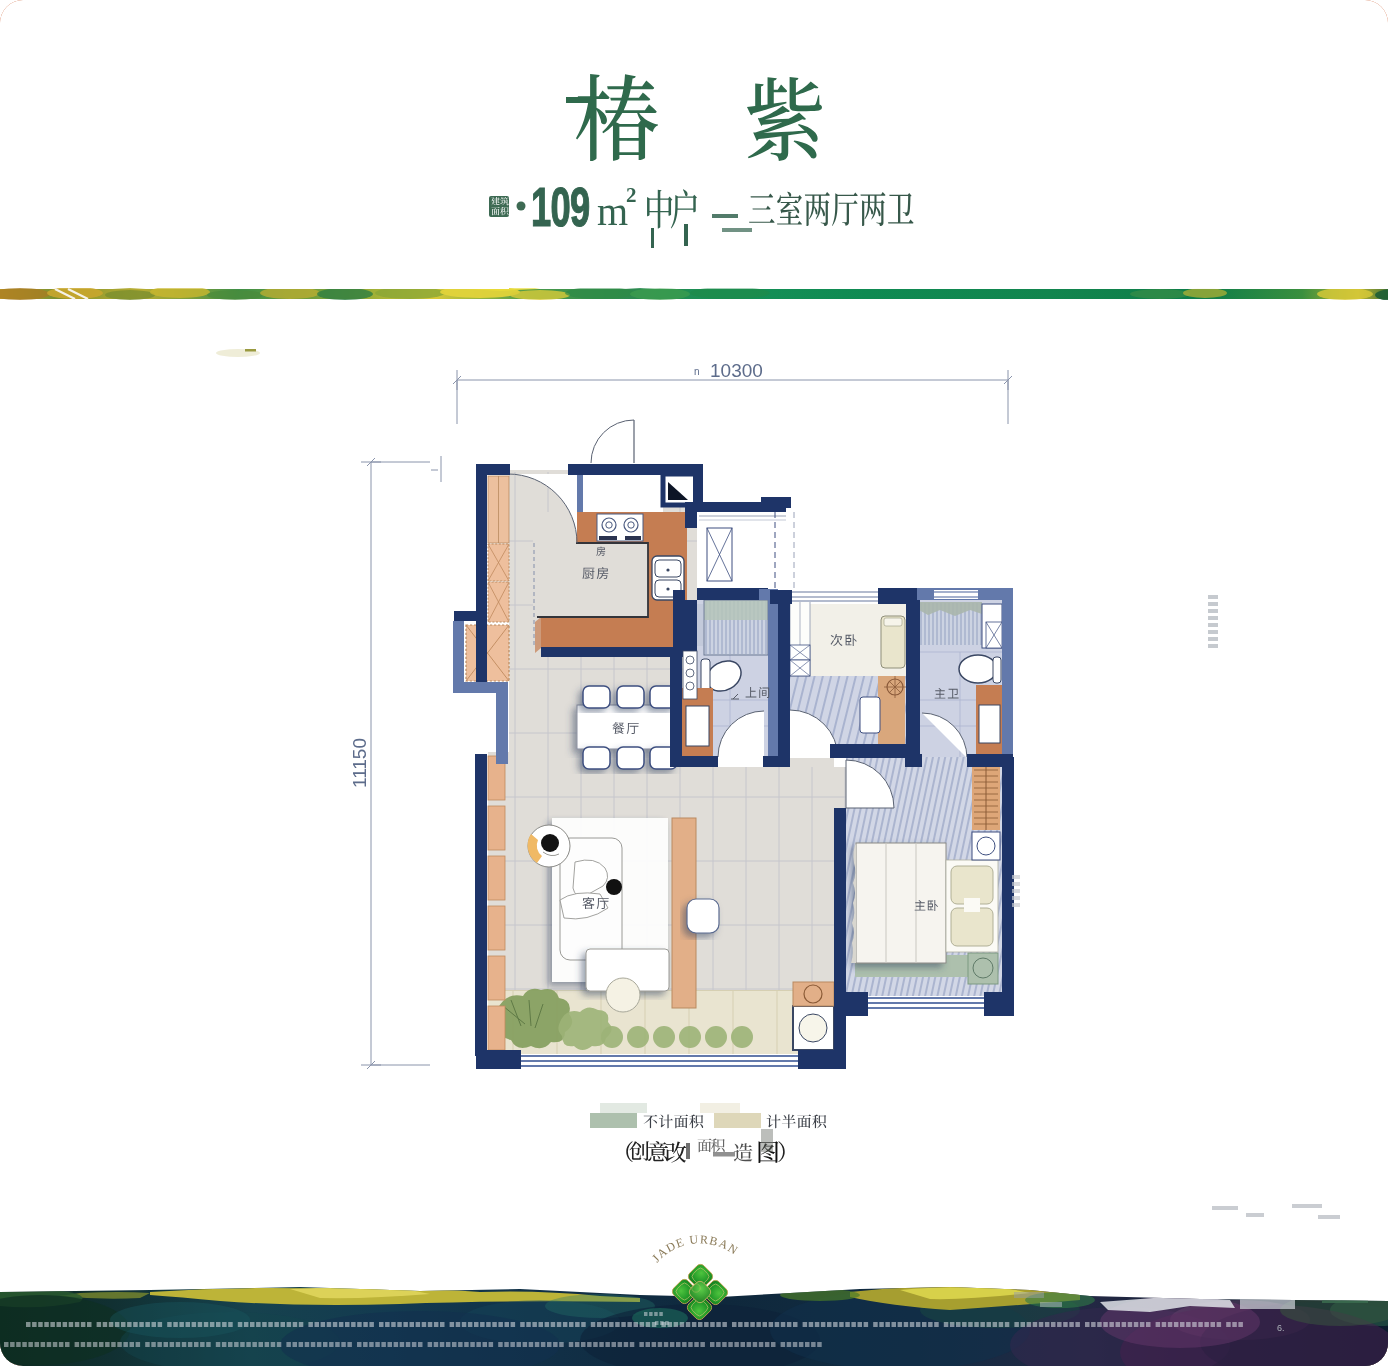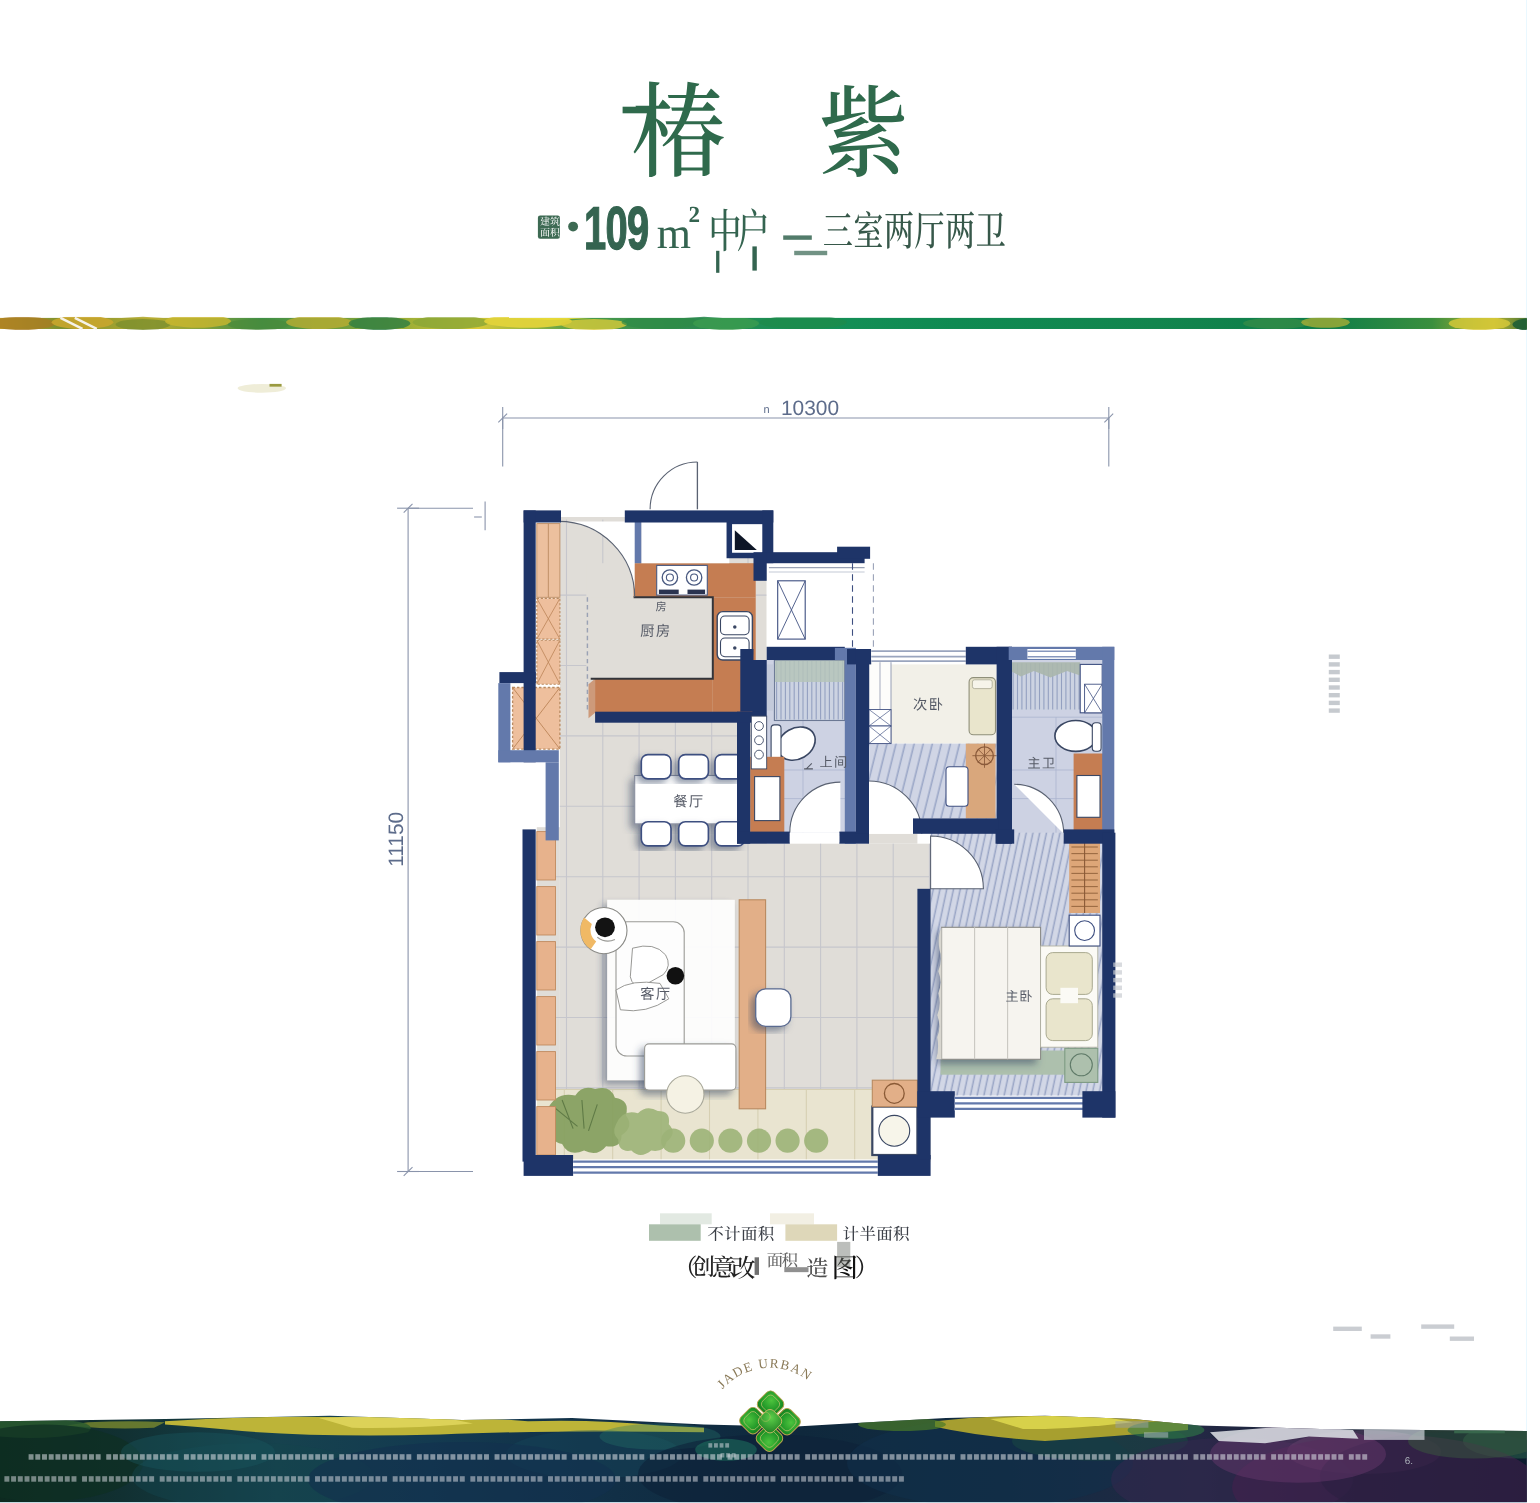--- a/index.html
+++ b/index.html
@@ -1,15 +1,15 @@
 <!DOCTYPE html>
 <html><head><meta charset="utf-8"><title>椿紫户型图</title>
 <style>
 html,body{margin:0;padding:0;background:#ffffff;}
-#page{position:relative;width:1388px;height:1366px;background:#7dd3fc;overflow:hidden;}
+#page{position:relative;width:1388px;height:1366px;background:#c2410c;overflow:hidden;border-radius:23px;}
 </style></head>
 <body>
 <div id="page">
 <svg width="1400" height="1366" viewBox="0 0 1400 1366" xmlns="http://www.w3.org/2000/svg">
 <defs>
         <linearGradient id="bandtop" x1="0" y1="0" x2="1" y2="0">
           <stop offset="0" stop-color="#c9a62e"></stop>
           <stop offset="0.04" stop-color="#7a8f2e"></stop>
           <stop offset="0.10" stop-color="#b9ad32"></stop>
           <stop offset="0.17" stop-color="#3f8f46"></stop>

